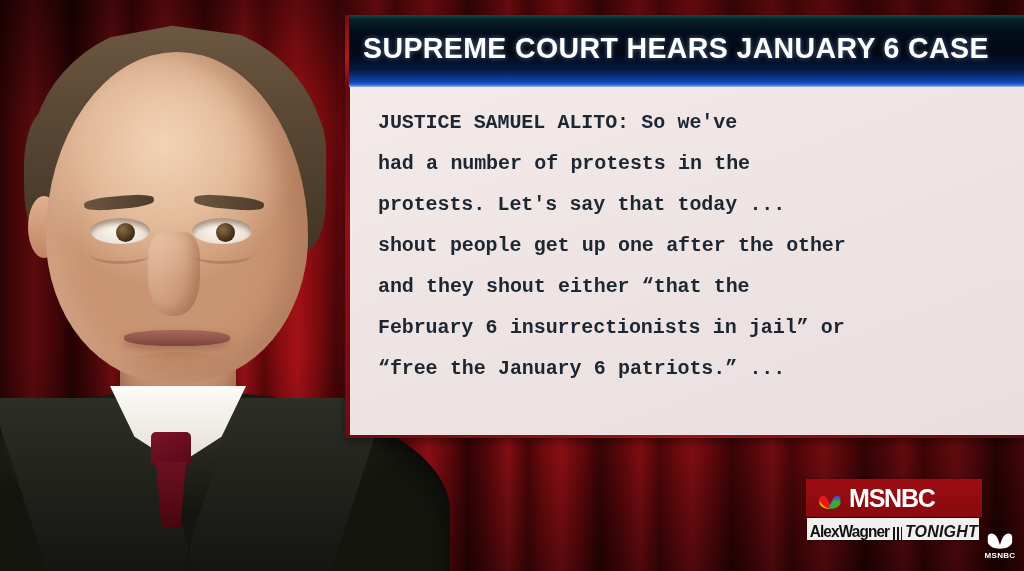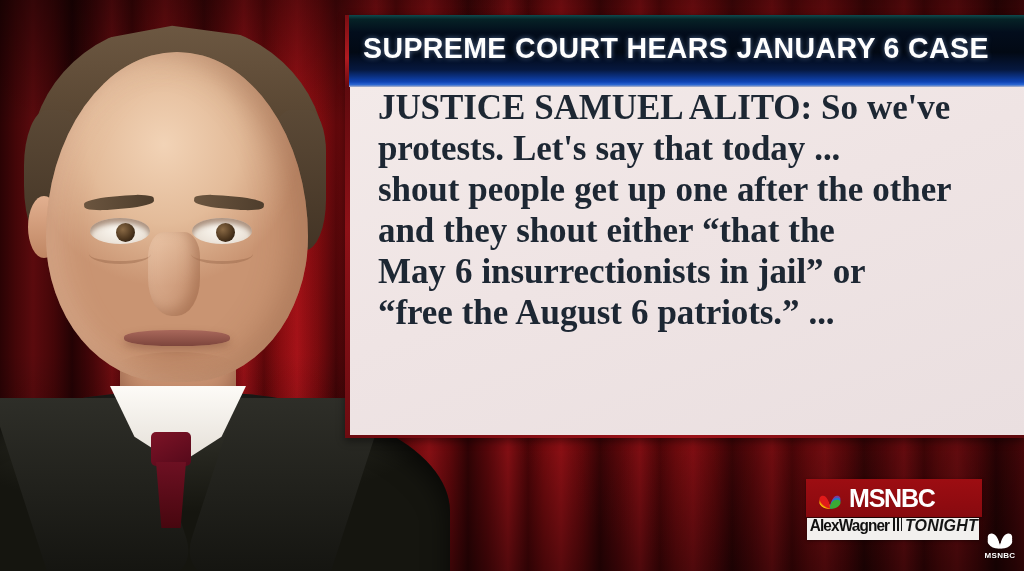--- a/index.html
+++ b/index.html
@@ -239,26 +239,26 @@
     width:5px; height:100%;
     background:linear-gradient(180deg,#5f0a0e 0%,#8e1117 40%,#6d0c11 100%);
   }
   .quote-stripe-bottom {
     position:absolute; left:0; bottom:0;
     width:100%; height:3px;
     background:linear-gradient(90deg,#6b0b10 0%,#9c1219 50%,#5e090d 100%);
   }
   .quote-text {
     position:absolute;
-    left:33px; top:0;
+    left:33px; top:15px;
     width:624px;
     color:#1d2733;
-    font-family:Liberation Serif, serif;
-    font-weight:bold;
-    font-size:35px;
+    font-family:Liberation Mono, monospace;
+    font-weight:bold;
+    font-size:20px;
     line-height:41px;
     letter-spacing:-0.1px;
     word-spacing:0.5px;
   }
 
   
   .logo-block {
     position:absolute;
     left:806px; top:479px;
     width:176px; height:64px;
@@ -281,21 +281,21 @@
     font-family:"Liberation Sans", sans-serif;
     font-weight:bold;
     font-size:25px;
     letter-spacing:-1.2px;
     line-height:1;
   }
   .logo-whitebar {
     position:absolute; left:1px; top:39px;
     width:172px; height:22px;
     background:#f2f0ee;
-    display:flex; align-items:flex-start; justify-content:center;
+    display:flex; align-items:flex-end; justify-content:center;
     box-shadow:0 1px 3px rgba(0,0,0,0.4);
   }
   .show-name {
     color:#101010;
     font-family:"Liberation Sans", sans-serif;
     font-weight:bold;
     font-size:16px;
     letter-spacing:-0.9px;
     line-height:1;
     transform:scaleX(0.96);
@@ -373,25 +373,26 @@
   <div class="banner">
     <div class="banner-stripe-left"></div>
     <div class="banner-title">SUPREME COURT HEARS JANUARY 6 CASE</div>
   </div>
 
   <div class="quote-card">
     <div class="quote-stripe-left"></div>
     <div class="quote-stripe-bottom"></div>
     <div class="quote-text">
       <div>JUSTICE SAMUEL ALITO: So we've</div>
+      <div>had a number of protests in the</div>
       <div>protests. Let's say that today ...</div>
       <div>shout people get up one after the other</div>
       <div>and they shout either “that the</div>
-      <div>May 6 insurrectionists in jail” or</div>
-      <div>“free the August 6 patriots.” ...</div>
+      <div>February 6 insurrectionists in jail” or</div>
+      <div>“free the January 6 patriots.” ...</div>
     </div>
   </div>
 
   <div class="logo-block">
 
     <div class="logo-redbox">
       <svg class="peacock" viewBox="0 0 100 96">
         <g transform="translate(50,90)">
           <path d="M0 0 C -6 -22 -26 -30 -40 -24 C -50 -20 -50 -8 -42 -2 C -30 8 -10 6 0 0 Z" fill="#f9c905" transform="rotate(18)"></path>
           <path d="M0 0 C -6 -26 -22 -40 -36 -37 C -47 -35 -50 -23 -43 -15 C -32 -3 -11 3 0 0 Z" fill="#ef7e05" transform="rotate(10)"></path>

